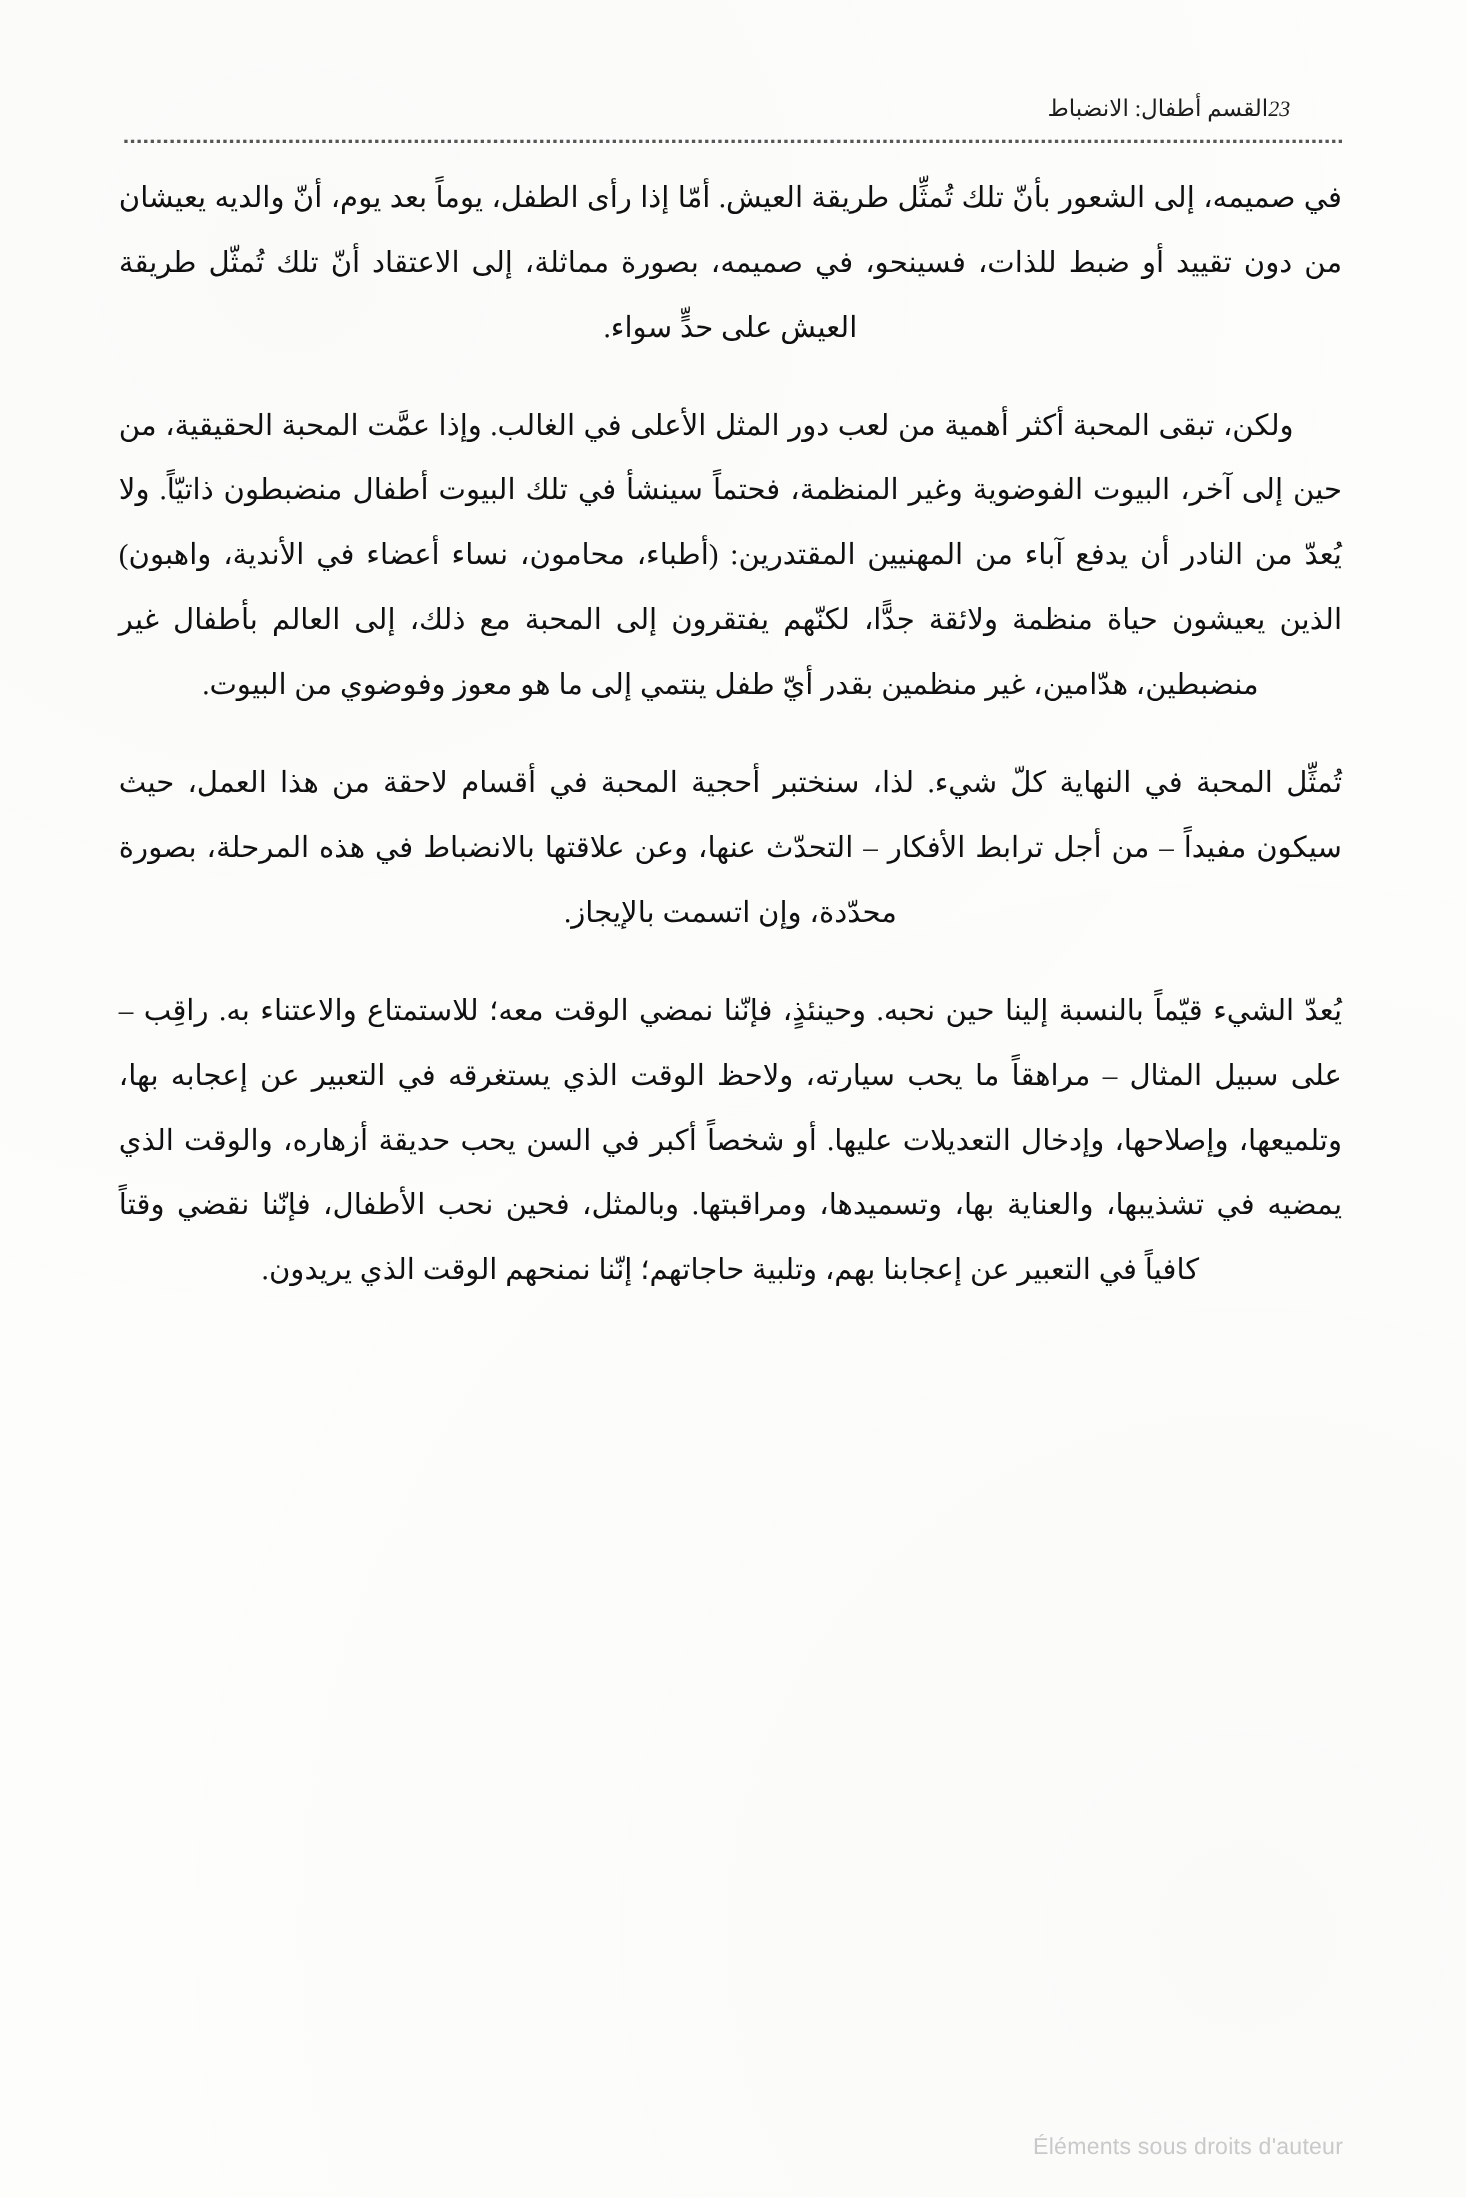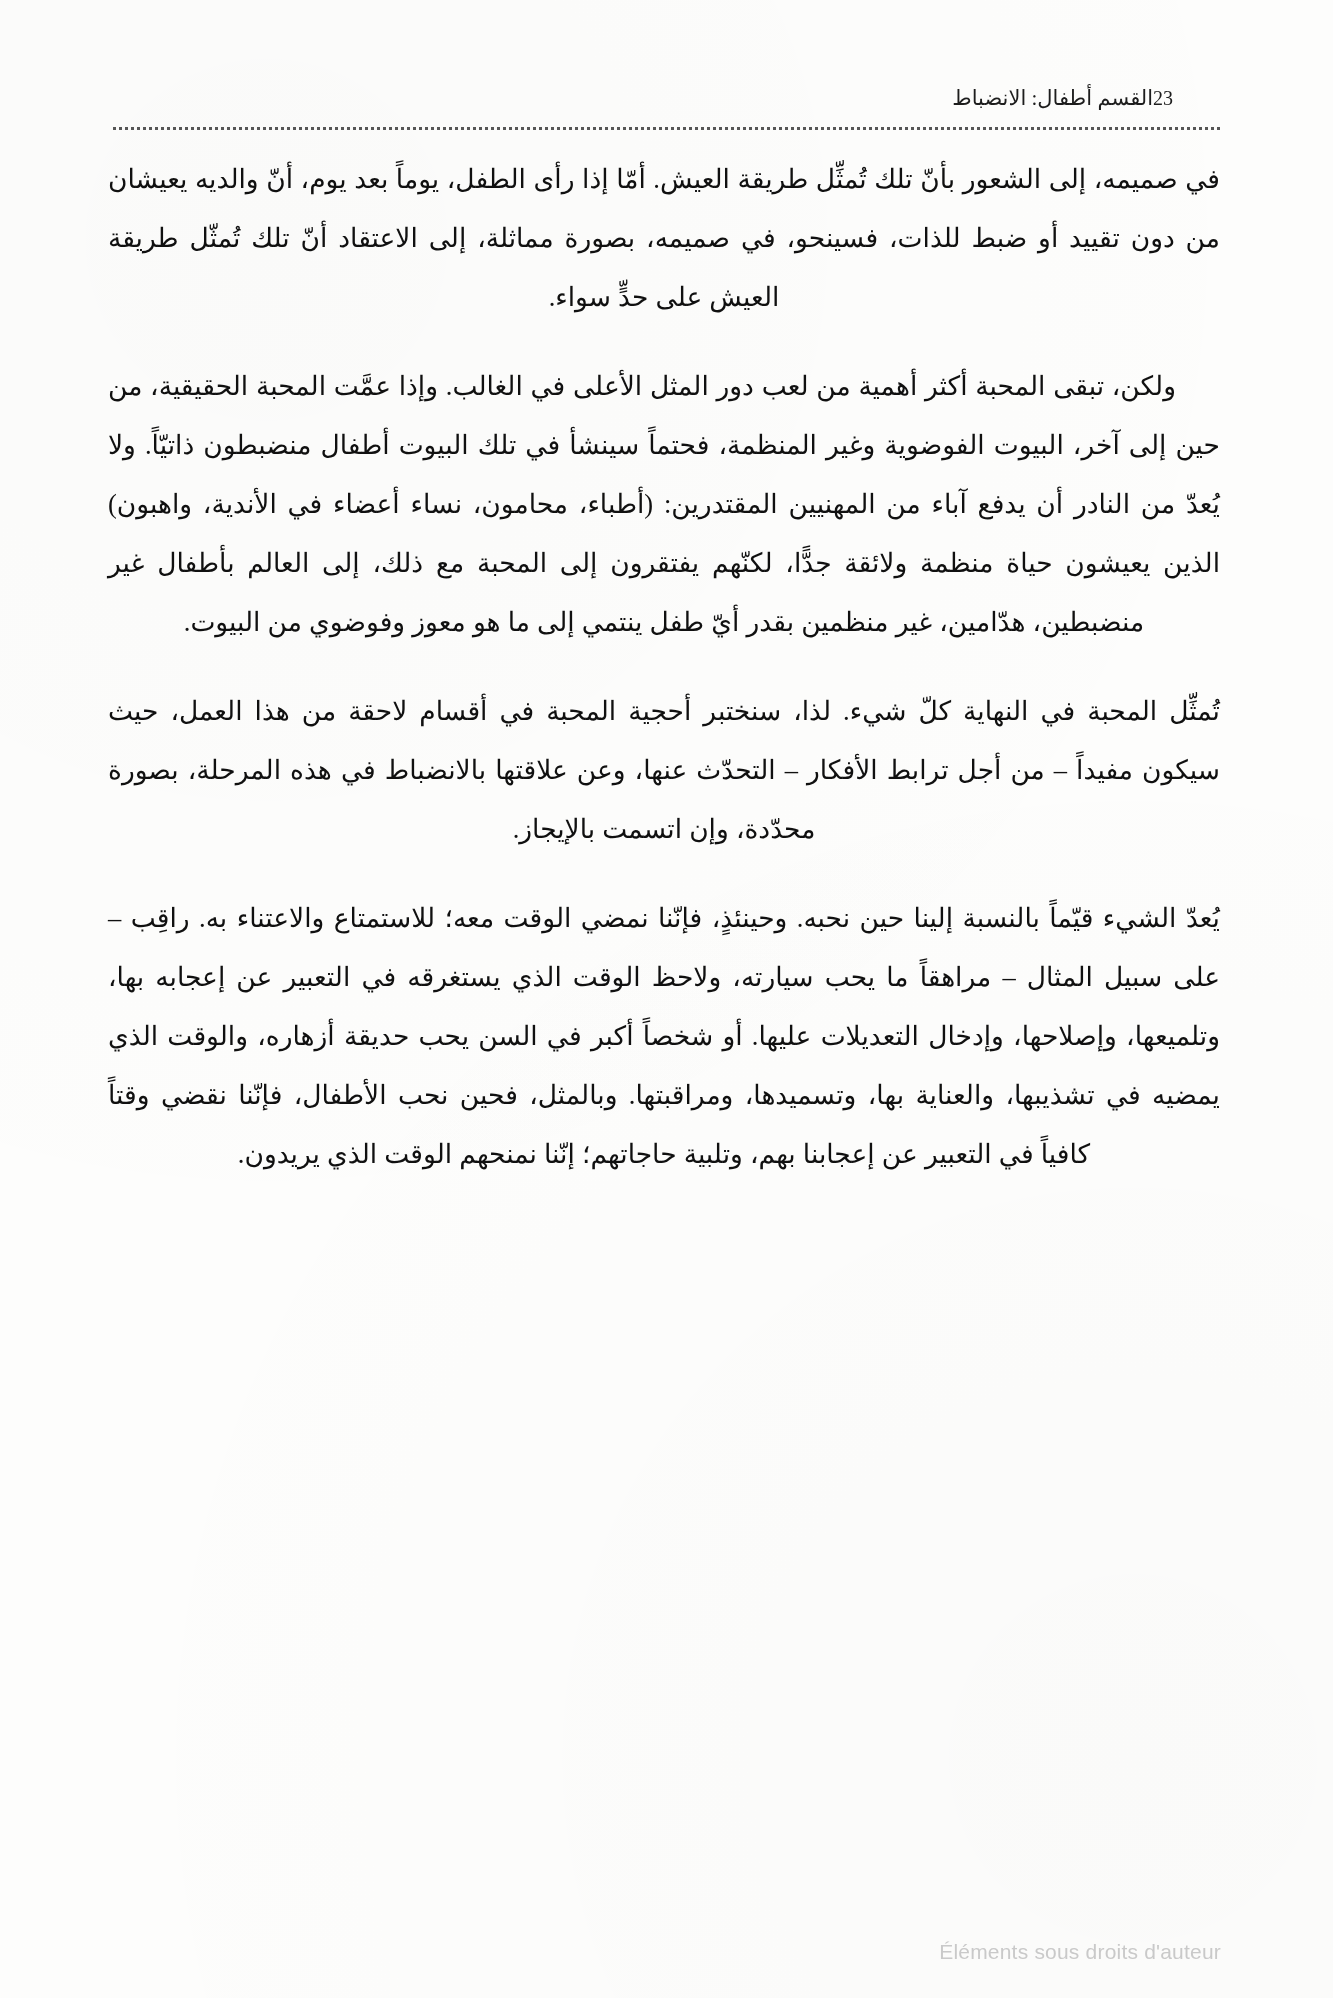--- a/index.html
+++ b/index.html
@@ -44,20 +44,21 @@
     letter-spacing: 0px;
     white-space: nowrap;
   }
 
   .running-head .head-page {
     font-family: "Liberation Serif", "DejaVu Serif", serif;
     font-size: 20px;
     color: #1d1d1d;
     margin-right: 20px;
     direction: ltr;
+    font-style: italic;
   }
 
   
   .rule-dotted {
     position: absolute;
     top: 127px;
     right: 113px;
     left: 113px;
     height: 3px;
     border-top: 3px dotted #3a3a3a;

